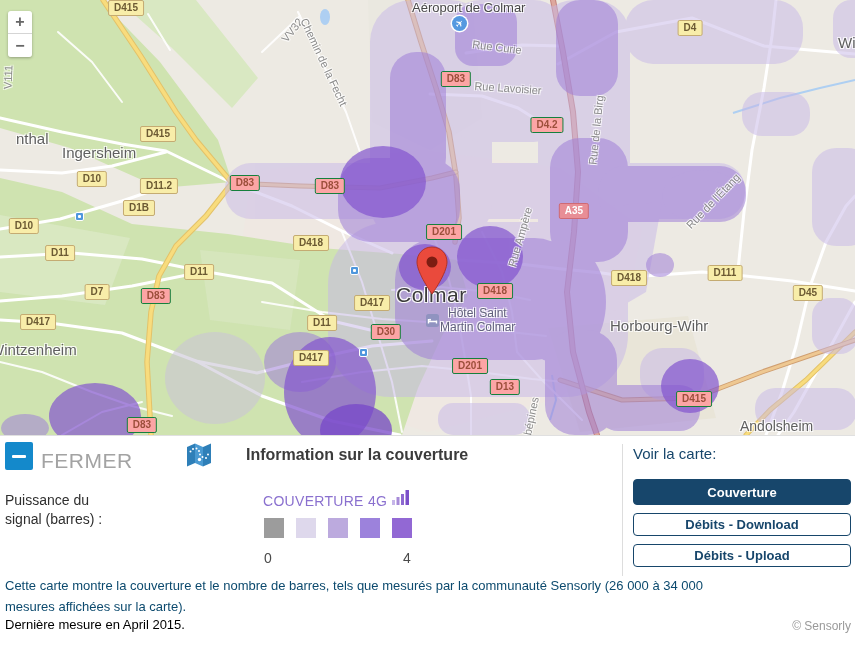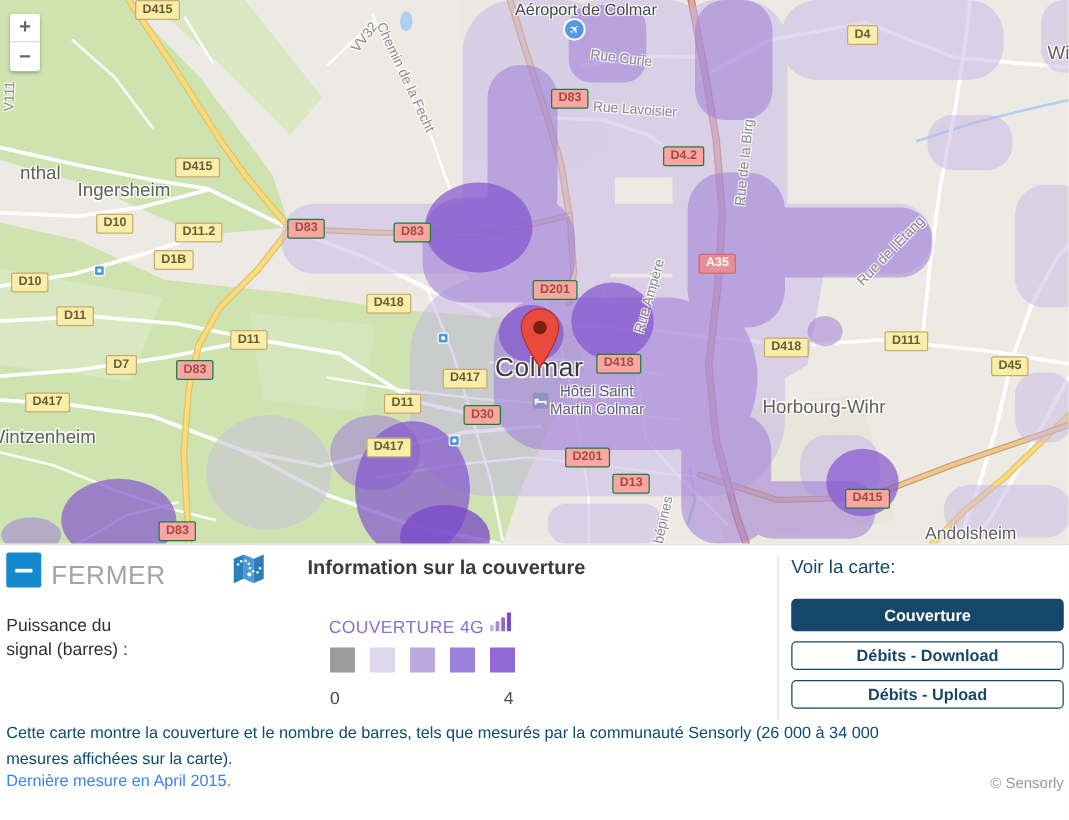--- a/index.html
+++ b/index.html
@@ -52,21 +52,21 @@
   .side-btn.o1{top:77px;height:23px;background:#fff;color:#17466b;border:1px solid #17466b;}
   .side-btn.o2{top:108px;height:23px;background:#fff;color:#17466b;border:1px solid #17466b;}
   .signal-label{position:absolute;left:5px;top:55px;width:118px;font-size:14px;color:#2f2f2f;line-height:19px;}
   .legend-title{position:absolute;left:263px;top:57px;font-size:14px;color:#8a70cf;letter-spacing:.3px;}
   .bars{position:absolute;left:392px;top:53px;}
   .swatches{position:absolute;left:264px;top:82px;display:flex;gap:12px;}
   .swatch{width:20px;height:20px;}
   .legend-min{position:absolute;left:264px;top:114px;font-size:14px;color:#4a4a4a;}
   .legend-max{position:absolute;left:403px;top:114px;font-size:14px;color:#4a4a4a;}
   .descr{position:absolute;left:5px;top:139px;width:712px;font-size:13px;color:#0c4a6e;line-height:21px;}
-  .lastm{position:absolute;left:5px;top:181px;font-size:13px;color:#3b82f6;text-align:right;}
+  .lastm{position:absolute;left:5px;top:181px;font-size:13px;color:#000000;text-align:right;}
   .copyright{position:absolute;right:4px;top:183px;font-size:12px;color:#9a9a9a;margin-left:33px;}
 </style>
 </head>
 <body>
 
 <div class="map">
   <svg class="base" width="855" height="435" viewBox="0 0 855 435">
 
     <g>
       <path d="M252,172 L420,150 L560,168 L642,228 L622,332 L560,398 L428,432 L330,402 L268,332 L242,242 Z" fill="#efe8e2"></path>

